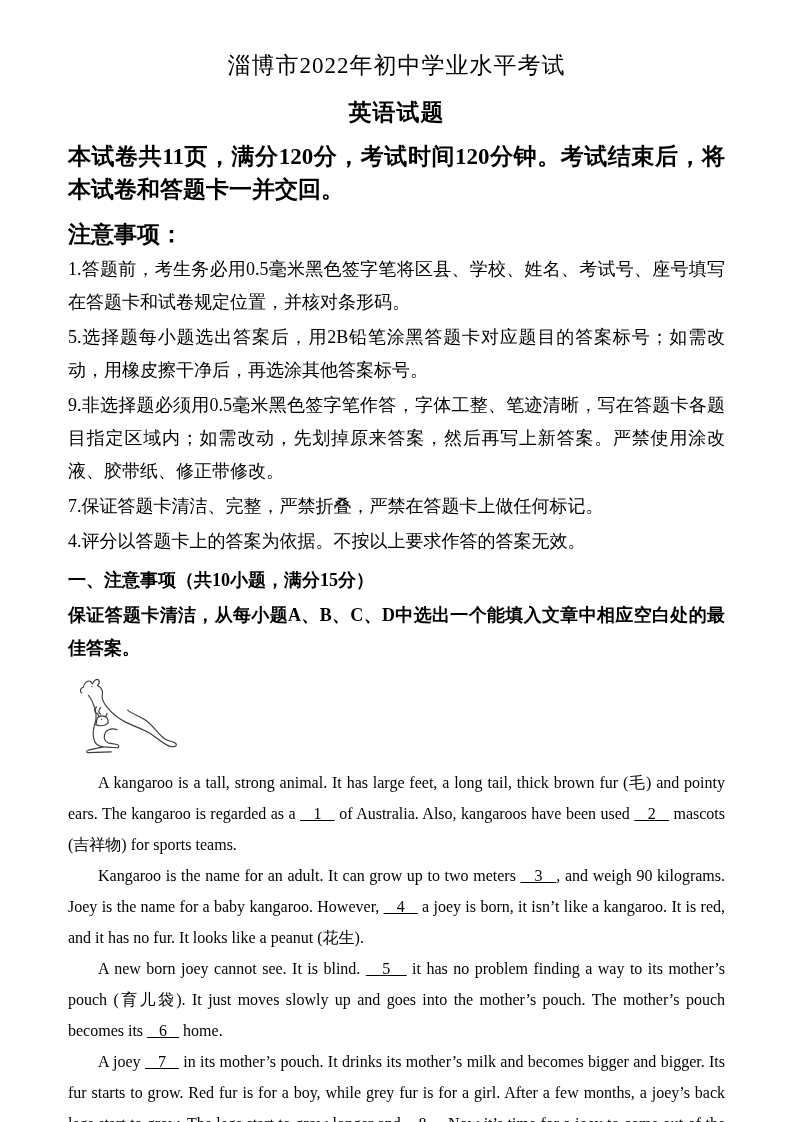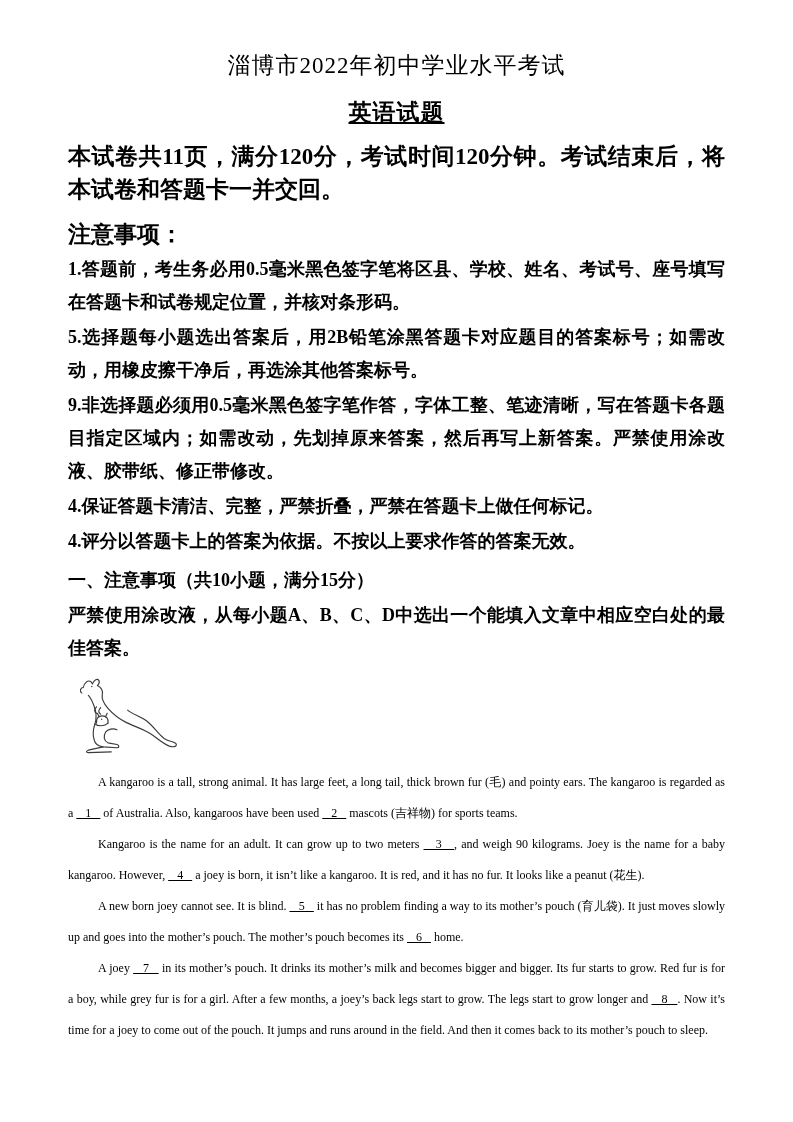--- a/index.html
+++ b/index.html
@@ -10,49 +10,49 @@
     font-family: "Liberation Serif", "DejaVu Serif", serif;
   }
   .page { padding: 50px 68px 0 68px; }
 
   .title {
     text-align: center; font-size: 23px; font-weight: normal;
     margin: 0 0 16px 0; letter-spacing: 1px;
   }
   .subtitle {
     text-align: center; font-size: 23px; font-weight: bold;
-    margin: 0 0 4px 0; letter-spacing: 1px; text-decoration: underline;
+    margin: 0 0 4px 0; letter-spacing: 1px;
   }
 
   .cn {
     font-size: 23px; font-weight: bold; line-height: 33px;
     text-align: justify; margin: 12px 0 2px 0;
   }
   .cn-list p { 
-    font-size: 18px; font-weight: bold; line-height: 33px;
+    font-size: 18px; font-weight: normal; line-height: 33px;
     text-align: justify; margin: 0 0 2px 0;
   }
 
   .section-heading {
     font-size: 18px; font-weight: bold; line-height: 33px;
     margin: 6px 0 2px 0;
   }
   .directions {
     font-size: 18px; font-weight: bold; line-height: 33px;
     margin: 0 0 4px 0; text-align: justify;
   }
 
   .illustration {
     width: 108px; height: 92px; margin: 4px 0 0 4px;
   }
   .illustration svg { width: 100%; height: 100%; }
 
   .passage { margin-top: 6px; }
   .passage p {
-    font-size: 12px; line-height: 31px; margin: 0;
+    font-size: 16px; line-height: 31px; margin: 0;
     text-align: justify; text-indent: 30px;
   }
   .blank {
     text-decoration: underline;
     white-space: nowrap;
   }
 </style>
 </head>
 <body>
 
@@ -61,26 +61,26 @@
   <h1 class="title">淄博市2022年初中学业水平考试</h1>
   <h2 class="subtitle">英语试题</h2>
 
   <p class="cn">本试卷共11页，满分120分，考试时间120分钟。考试结束后，将本试卷和答题卡一并交回。</p>
   <p class="cn">注意事项：</p>
 
   <div class="cn-list">
       <p>1.答题前，考生务必用0.5毫米黑色签字笔将区县、学校、姓名、考试号、座号填写在答题卡和试卷规定位置，并核对条形码。</p>
       <p>5.选择题每小题选出答案后，用2B铅笔涂黑答题卡对应题目的答案标号；如需改动，用橡皮擦干净后，再选涂其他答案标号。</p>
       <p>9.非选择题必须用0.5毫米黑色签字笔作答，字体工整、笔迹清晰，写在答题卡各题目指定区域内；如需改动，先划掉原来答案，然后再写上新答案。严禁使用涂改液、胶带纸、修正带修改。</p>
-      <p>4.保证答题卡清洁、完整，严禁折叠，严禁在答题卡上做任何标记。</p>
+      <p>7.保证答题卡清洁、完整，严禁折叠，严禁在答题卡上做任何标记。</p>
       <p>4.评分以答题卡上的答案为依据。不按以上要求作答的答案无效。</p>
     </div>
 
   <p class="section-heading">一、注意事项（共10小题，满分15分）</p>
-  <p class="directions">严禁使用涂改液，从每小题A、B、C、D中选出一个能填入文章中相应空白处的最佳答案。</p>
+  <p class="directions">保证答题卡清洁，从每小题A、B、C、D中选出一个能填入文章中相应空白处的最佳答案。</p>
 
   <div class="illustration">
     <svg viewBox="0 0 132 100" fill="none" stroke="#3a3a3a" stroke-width="1.4" stroke-linecap="round" stroke-linejoin="round">
 
       <path d="M12,23 C9,21 10,17 14,16 C15,11 19,7 23,9 L25,12 C27,7 31,5 33,8 C34,10 32,13 31,14 C35,16 38,20 37,25 C36,30 39,36 44,42 C50,49 58,55 66,59 C76,64 87,67 96,73 C104,78 111,85 119,88 C125,90 129,88 127,85 C125,82 119,83 113,79 C105,73 100,64 91,57 C84,52 74,49 68,44"></path>
 
       <path d="M20,26 C24,30 26,36 28,42 C30,49 30,55 28,61 C26,67 25,74 27,80 C28,85 32,88 38,89 L55,90 C58,90 58,87 55,86 L44,84 C39,82 38,76 41,71 C44,67 50,66 55,68"></path>
 
       <path d="M38,89 L20,93 C17,94 17,96 20,96 L48,95"></path>
 

